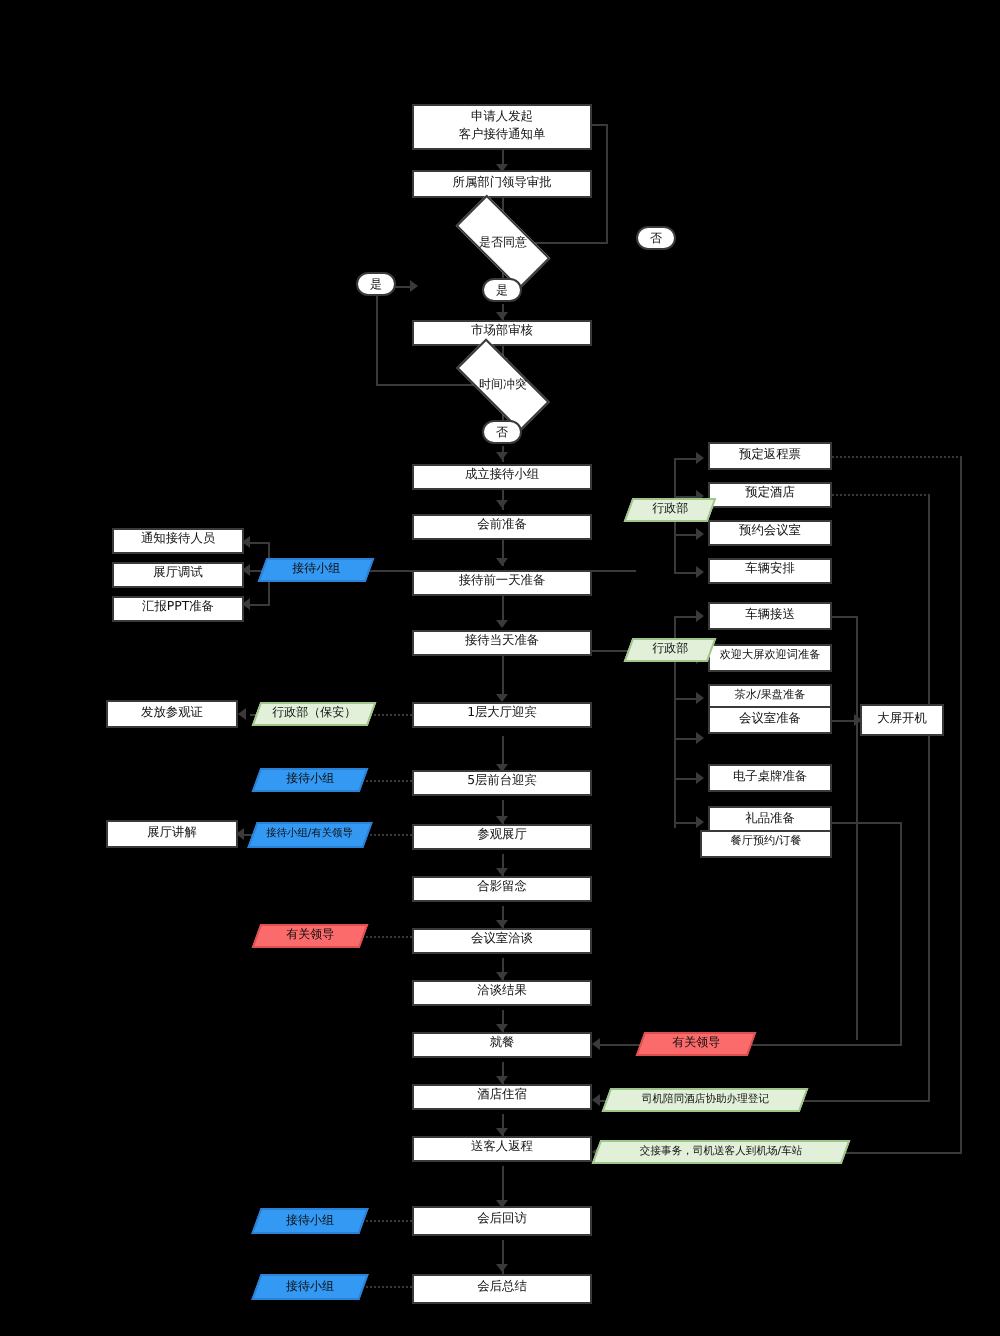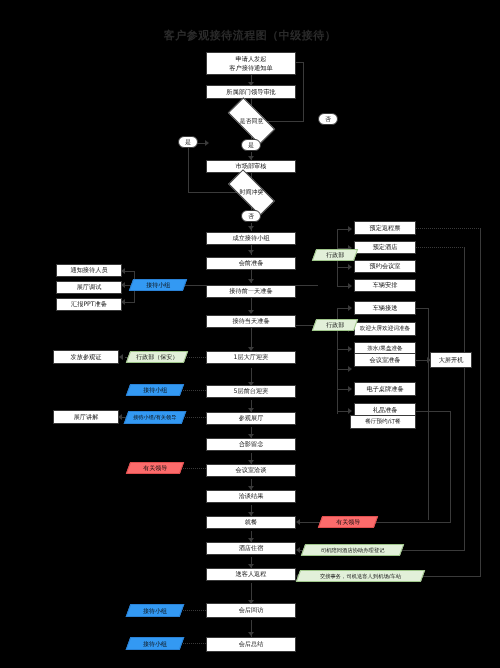--- a/index.html
+++ b/index.html
@@ -115,21 +115,20 @@
   }
   .arw.down  { border-left: 3px solid transparent; border-right: 3px solid transparent; border-top: 4px solid #3a3a3a; }
   .arw.left  { border-top: 3px solid transparent; border-bottom: 3px solid transparent; border-right: 4px solid #3a3a3a; }
   .arw.right { border-top: 3px solid transparent; border-bottom: 3px solid transparent; border-left: 4px solid #3a3a3a; }
 </style>
 </head>
 <body>
 
 <div id="canvas">
 
-  <div class="title">客户参观接待流程图（中级接待）</div>
 
   <div class="ln v" style="left:251px; top:75px; height:10px;"></div>
   <div class="arw down" style="left:248px; top:82px;"></div>
 
   <div class="ln v" style="left:251px; top:99px; height:12px;"></div>
   <div class="arw down" style="left:248px; top:108px;"></div>
 
   <div class="ln h" style="left:262px; top:121px; width:42px;"></div>
   <div class="ln v" style="left:303px; top:62px; height:60px;"></div>
   <div class="ln h" style="left:262px; top:62px; width:42px;"></div>

